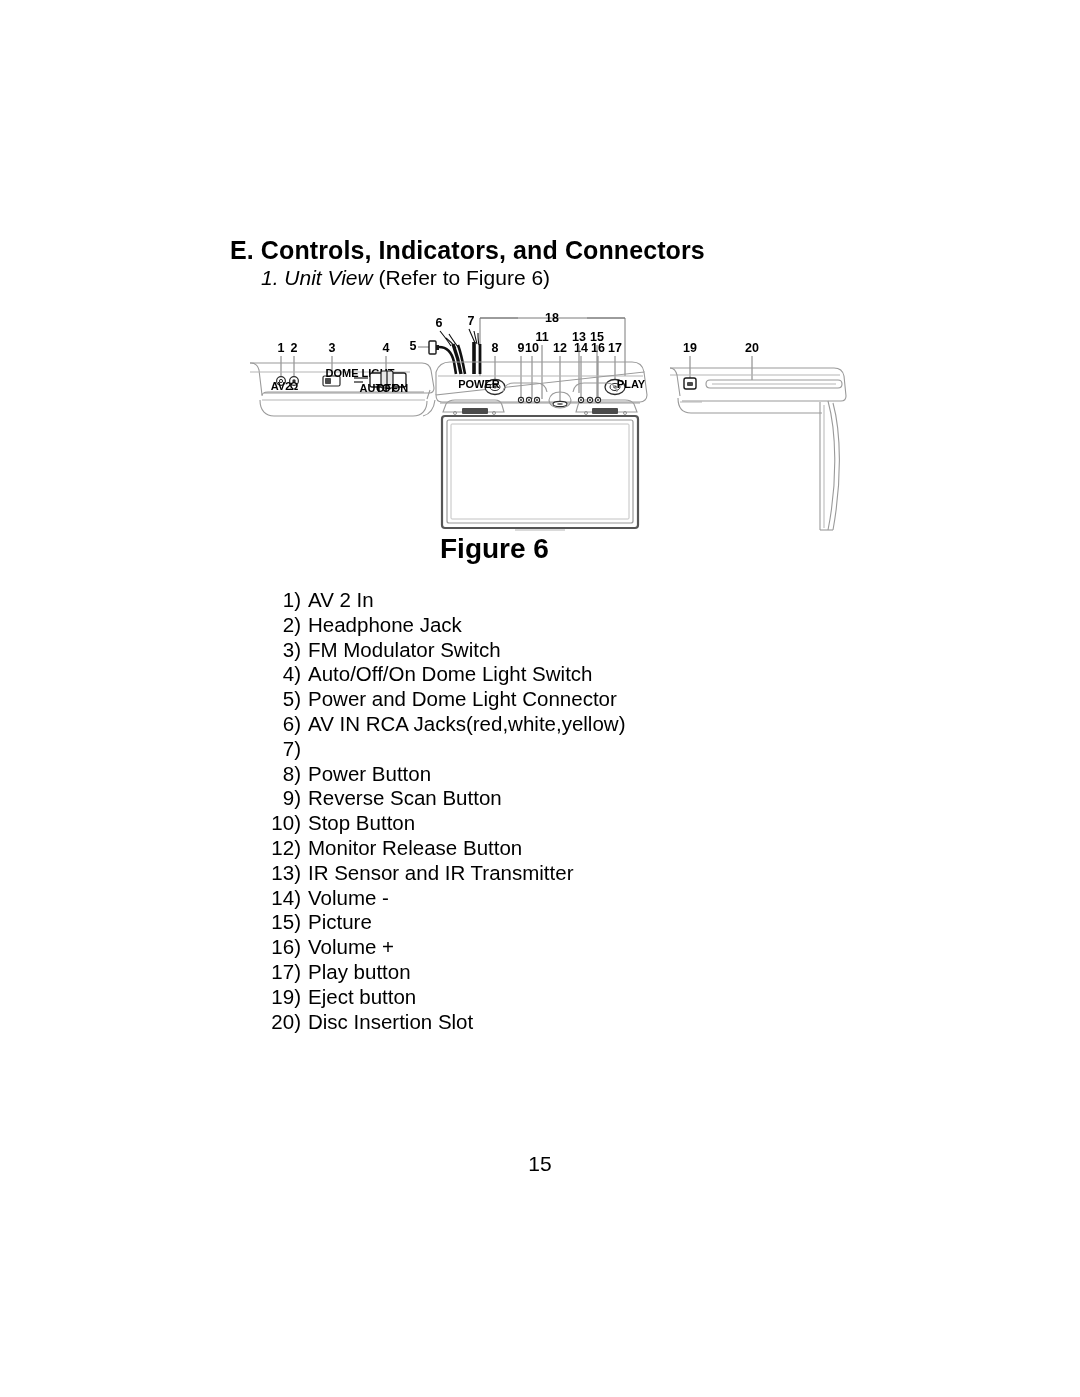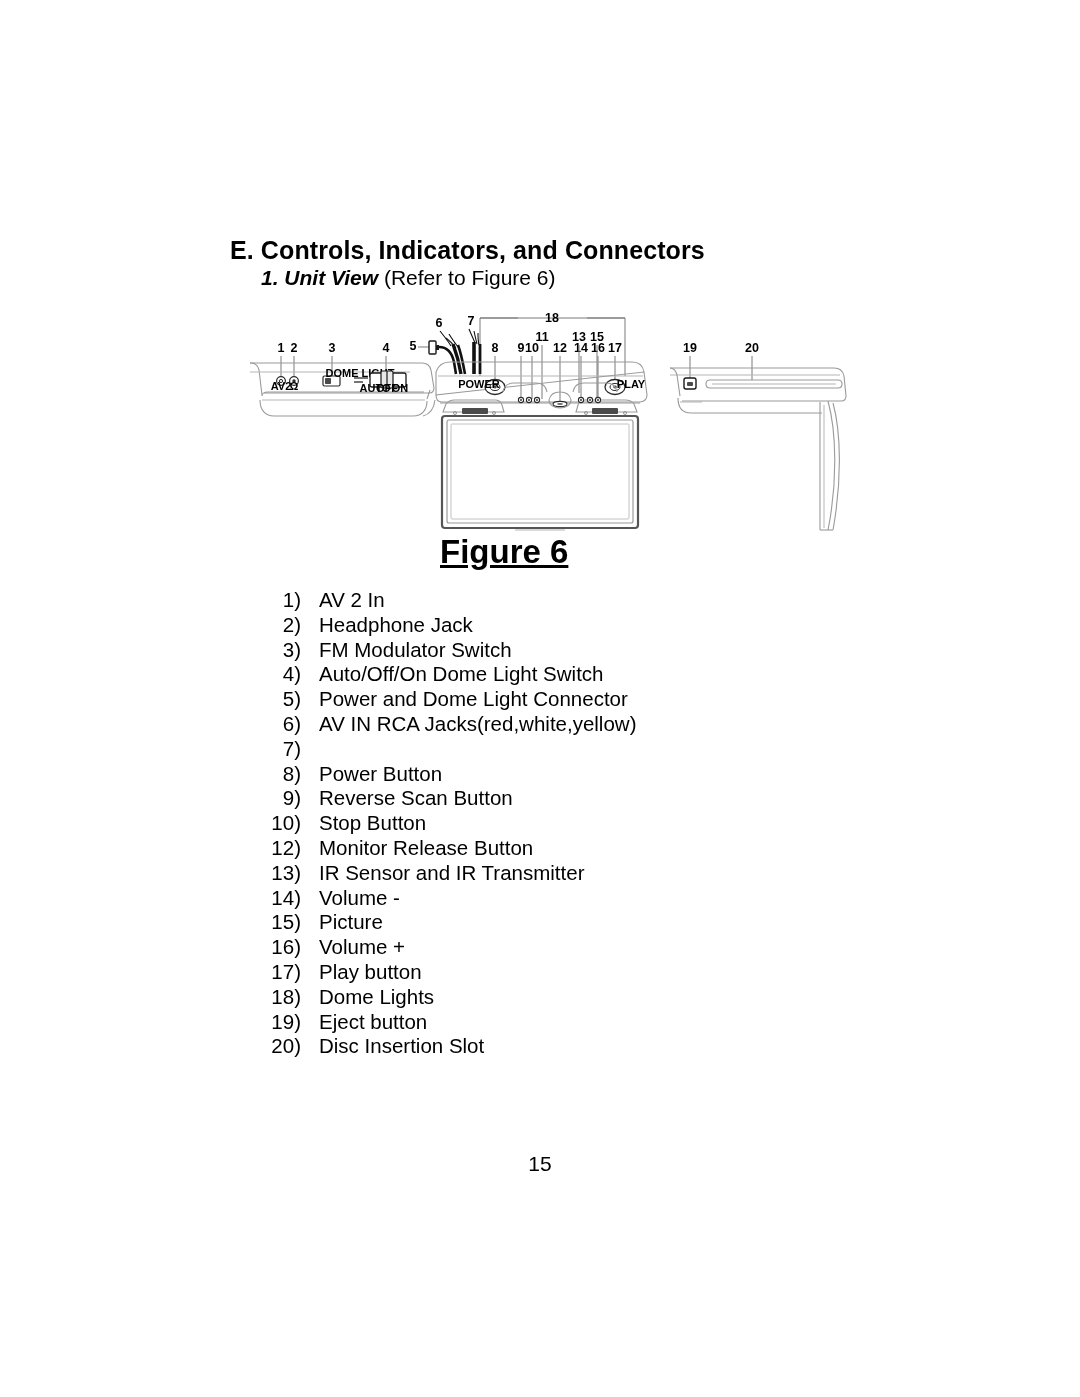--- a/index.html
+++ b/index.html
@@ -32,34 +32,33 @@
     white-space: nowrap;
   }
   .subsection {
     position: absolute;
     left: 261px;
     top: 266px;
     font-size: 21px;
     white-space: nowrap;
   }
   .subsection .si {
-    font-weight: bold;
+    font-weight: normal;
     font-style: italic;
     text-align: right;
   }
 
   
   .figure-caption {
     position: absolute;
     left: 440px;
     top: 533px;
-    font-size: 33px;
+    font-size: 28px;
     font-weight: bold;
     white-space: nowrap;
-    text-decoration: underline;
   }
 
   
   .legend {
     position: absolute;
     left: 267px;
     top: 588px;
     font-size: 20.5px;
     line-height: 24.8px;
   }
@@ -67,21 +66,21 @@
     display: flex;
     align-items: baseline;
     white-space: nowrap;
   }
   .legend-num {
     width: 34px;
     text-align: right;
     flex: 0 0 34px;
   }
   .legend-label {
-    margin-left: 18px;
+    margin-left: 7px;
   }
 
   
   .page-number {
     position: absolute;
     left: 0;
     top: 1152px;
     width: 1080px;
     text-align: center;
     font-size: 21px;
@@ -372,24 +371,20 @@
       </div>
     <div class="legend-row">
         <span class="legend-num">16)</span>
         <span class="legend-label">Volume +</span>
       </div>
     <div class="legend-row">
         <span class="legend-num">17)</span>
         <span class="legend-label">Play  button</span>
       </div>
     <div class="legend-row">
-        <span class="legend-num">18)</span>
-        <span class="legend-label">Dome Lights</span>
-      </div>
-    <div class="legend-row">
         <span class="legend-num">19)</span>
         <span class="legend-label">Eject  button</span>
       </div>
     <div class="legend-row">
         <span class="legend-num">20)</span>
         <span class="legend-label">Disc Insertion Slot</span>
       </div>
   </div>
 
   <div class="page-number">15</div>

